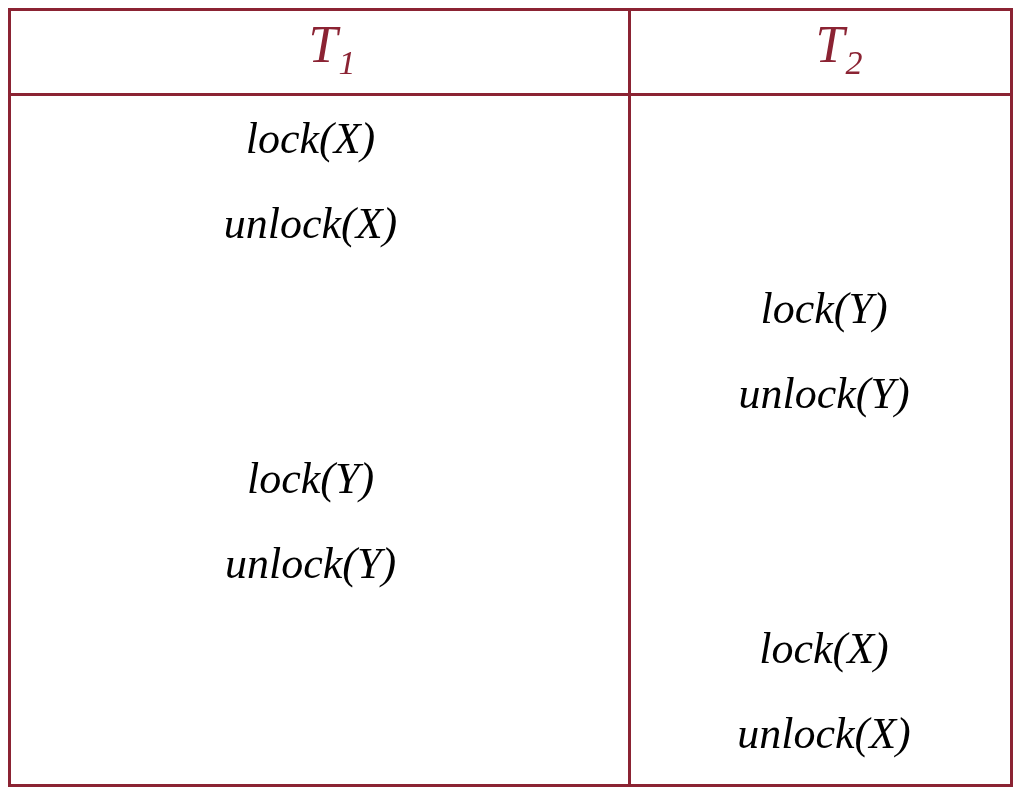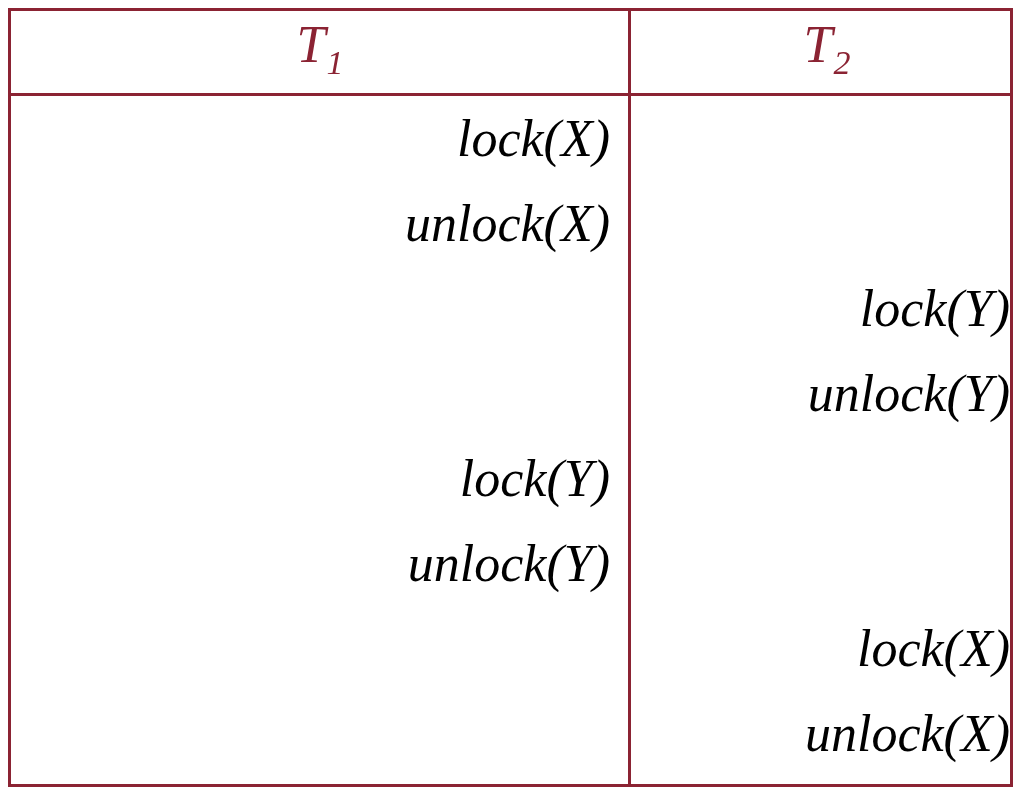--- a/index.html
+++ b/index.html
@@ -49,21 +49,21 @@
     left: 0;
     top: 82px;
     width: 100%;
     height: 3px;
     background: #8B2333;
   }
 
   
   .header-row {
     position: absolute;
-    left: 0;
+    left: 12px;
     top: 0;
     width: 100%;
     height: 72px;
     display: flex;
   }
   .header-cell {
     display: flex;
     align-items: center;
     justify-content: center;
     box-sizing: border-box;
@@ -110,23 +110,23 @@
     margin: 0;
     padding: 0;
     position: absolute;
     left: 0;
     top: 0;
     width: 100%;
   }
   .slot {
     height: 85px;
     line-height: 85px;
-    text-align: right;
+    text-align: center;
     font-style: italic;
-    font-size: 52px;
+    font-size: 44px;
     color: #000000;
     white-space: nowrap;
   }
   .slot.empty {
     color: transparent;
   }
   
   .body-cell.t1 .slot { padding-right: 18px; }
   .body-cell.t2 .slot { padding-left: 10px; }
 </style>

